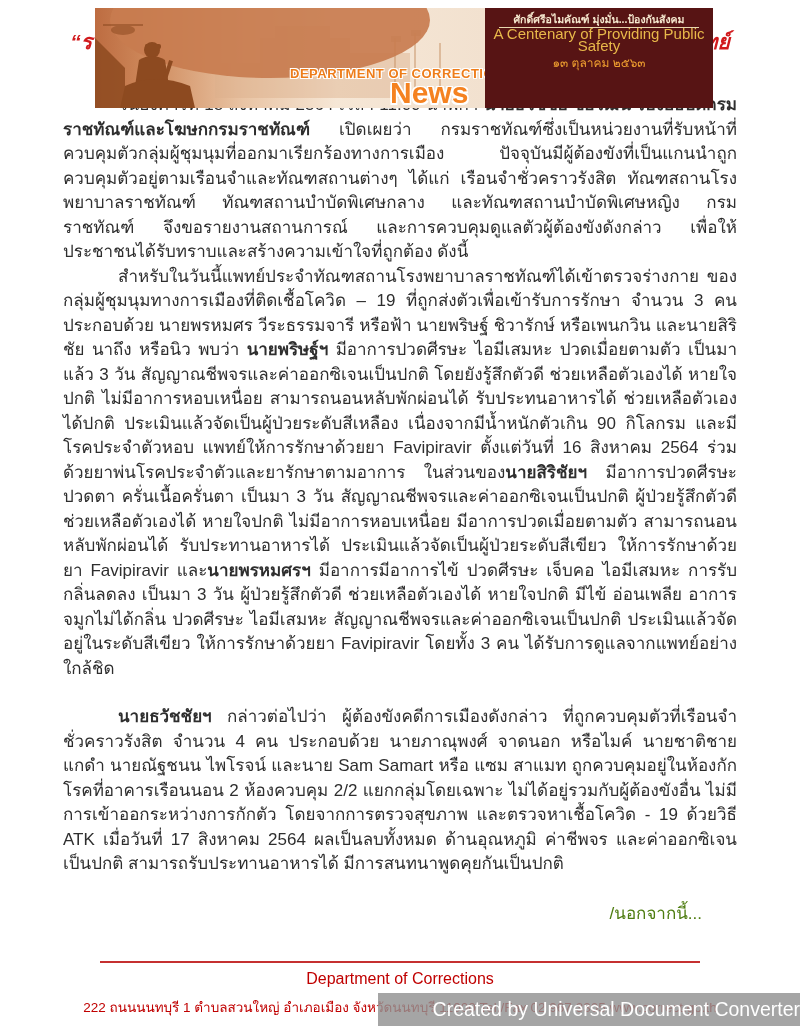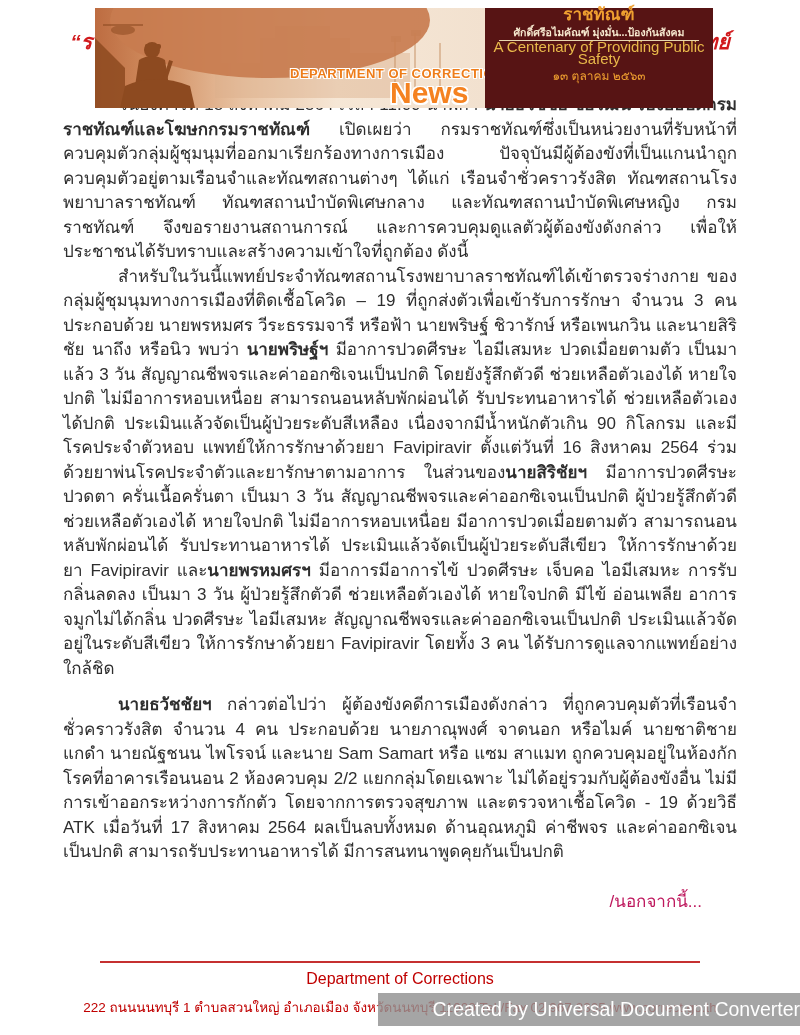--- a/index.html
+++ b/index.html
@@ -67,27 +67,27 @@
   }
 
   
   .body-text {
     margin: 5px 63px 0 63px;
     color: #2e2e2e;
     font-size: 17px; line-height: 24.5px;
     text-align: justify;
   }
   .body-text p { margin: 0; text-indent: 55px; }
-  .body-text p.spaced { margin-top: 12px; }
+  .body-text p.spaced { margin-top: 24px; }
   .body-text b, .body-text .seg-bold { font-weight: bold; }
 
   .continuation {
     margin: 22px 98px 0 63px;
     text-align: right;
-    color: #be185d;
+    color: #4d7c0f;
     font-size: 17px;
   }
 
   
   .footer-divider {
     position: absolute; left: 100px; top: 961px;
     width: 600px; border-top: 2px solid #c53030;
   }
   .footer-org {
     position: absolute; left: 0; top: 970px; width: 800px;
@@ -146,21 +146,20 @@
         <path d="M44 52 Q57 44 70 52 L74 78 Q57 86 40 78 Z"></path>
         <rect x="70" y="52" width="4" height="26" transform="rotate(18 72 65)"></rect>
         <path d="M30 78 Q60 64 95 78 L100 100 L25 100 Z"></path>
         <path d="M0 30 L30 60 L30 100 L0 100 Z" opacity="0.85"></path>
       </g>
     </svg>
     <div class="dept-line">DEPARTMENT OF CORRECTIONS</div>
     <div class="news-title">News</div>
   </div>
   <div class="logo-box">
-    <div class="logo-name">ราชทัณฑ์</div>
     <div class="motto-thai">ศักดิ์ศรีอไมคัณฑ์ มุ่งมั่น...ป้องกันสังคม</div>
     <div class="motto-divider"></div>
     <div class="motto-eng">A Centenary of Providing Public Safety</div>
     <div class="logo-date">๑๓ ตุลาคม ๒๕๖๓</div>
   </div>
 </div>
 
 <div class="doc-title">
   <div>“ราชทัณฑ์” อัพเดทกลุ่มแกนนำคดีการเมืองทุกคนได้รับการดูแลจากแพทย์</div>
   <div>อย่างใกล้ชิด ตามมาตรฐานของกระทรวงสาธารณสุข</div>

